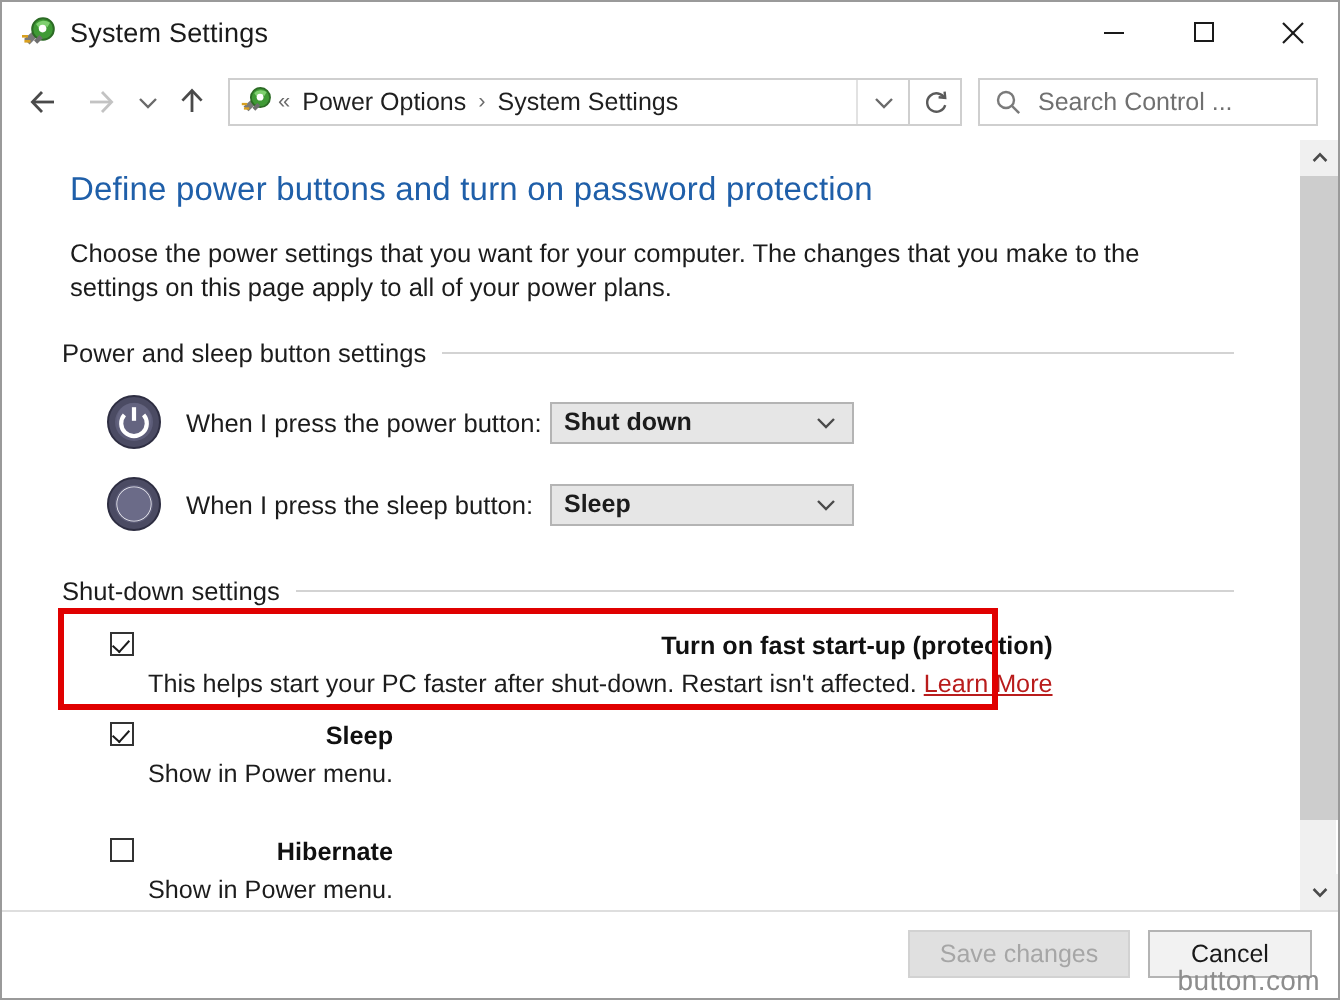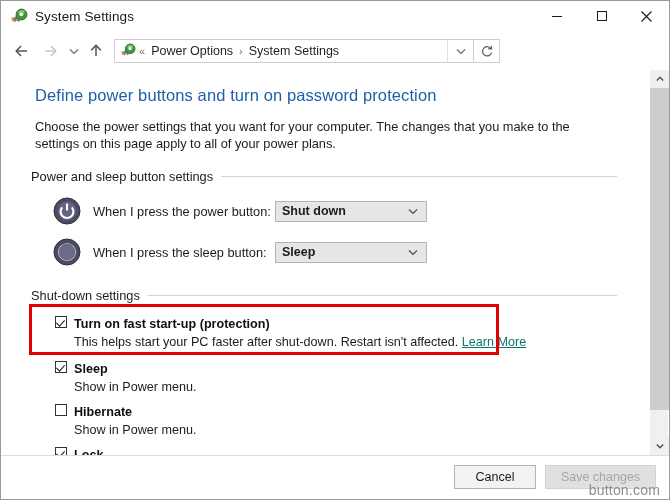--- a/index.html
+++ b/index.html
@@ -167,21 +167,21 @@
     padding-left: 6px;
     position: relative;
     font-weight: bold;
   }
   .combo .cb-chevron {
     position: absolute; right: 7px; top: 0;
     height: 19px; display: flex; align-items: center;
   }
 
   
-  #shutdown-group { margin-top: 22px; }
+  #shutdown-group { margin-top: 22px; text-align: right; }
   .chk-row {
     display: flex; align-items: flex-start;
     margin-left: 24px; margin-top: 7px;
   }
   .chkbox {
     width: 12px; height: 12px; flex: none;
     border: 1px solid #333; background: #fff;
     margin-top: 2px;
     position: relative;
   }
@@ -201,21 +201,21 @@
     line-height: 15px;
     white-space: nowrap;
   }
   .chk-sub {
     font-size: 12.6px; color: #1c1c1c;
     line-height: 16px;
     margin-top: 2px;
     white-space: nowrap;
   }
   .chk-sub a {
-    color: #0f766e; text-decoration: underline;
+    color: #b91c1c; text-decoration: underline;
   }
 
   #redbox {
     position: absolute;
     left: 28px; top: 234px;
     width: 470px; height: 51px;
     border: 3px solid #e00000;
     pointer-events: none;
   }
 
@@ -363,20 +363,29 @@
       </span>
     </div>
 
     <div id="refresh-btn">
       <svg width="14" height="14" viewBox="0 0 14 14">
         <path d="M11.3 5.2 A4.6 4.6 0 1 0 11.6 8.6" fill="none" stroke="#5a5a5a" stroke-width="1.2"></path>
         <polyline points="8.3,4.6 11.6,4.9 11.3,1.8" fill="none" stroke="#5a5a5a" stroke-width="1.2"></polyline>
       </svg>
     </div>
 
+    <div id="searchbox">
+      <span id="search-icon">
+        <svg width="14" height="14" viewBox="0 0 14 14">
+          <circle cx="6" cy="6" r="4" fill="none" stroke="#7a7a7a" stroke-width="1.2"></circle>
+          <line x1="9.1" y1="9.1" x2="12.6" y2="12.6" stroke="#7a7a7a" stroke-width="1.2"></line>
+        </svg>
+      </span>
+      <span id="search-placeholder">Search Control ...</span>
+    </div>
   </div>
 
   <div id="content">
     <div id="content-inner">
 
       <h1 id="page-title">Define power buttons and turn on password protection</h1>
       <p id="page-desc">Choose the power settings that you want for your computer. The changes that you make to the settings on this page apply to all of your power plans.</p>
 
       <div class="group">
         <div class="group-head">
@@ -446,21 +455,21 @@
         </div>
 
         <div class="chk-row" style="margin-top:9px">
           <span class="chkbox checked"></span>
           <span class="chk-main">
             <span class="chk-title">Sleep</span>
             <span class="chk-sub" style="display:block">Show in Power menu.</span>
           </span>
         </div>
 
-        <div class="chk-row" style="margin-top:7px">
+        <div class="chk-row" style="margin-top:22px">
           <span class="chkbox"></span>
           <span class="chk-main">
             <span class="chk-title">Hibernate</span>
             <span class="chk-sub" style="display:block">Show in Power menu.</span>
           </span>
         </div>
 
         <div class="chk-row" style="margin-top:7px">
           <span class="chkbox checked"></span>
           <span class="chk-main">
@@ -483,19 +492,19 @@
     <div id="sb-thumb"></div>
     <div class="sb-arrow" id="sb-down">
       <svg width="10" height="10" viewBox="0 0 10 10">
           <polyline points="1.8,3.5 5,6.8 8.2,3.5" fill="none" stroke="#4a4a4a" stroke-width="1.3"></polyline>
         </svg>
     </div>
   </div>
 
   <div id="footer">
     <div id="footer-btns">
+      <div class="fbtn" id="btn-save">Save changes</div>
       <div class="fbtn" id="btn-cancel">Cancel</div>
-      <div class="fbtn" id="btn-save">Save changes</div>
     </div>
     <div id="watermark">button.com</div>
   </div>
 
 </div>
 
 </body></html>

